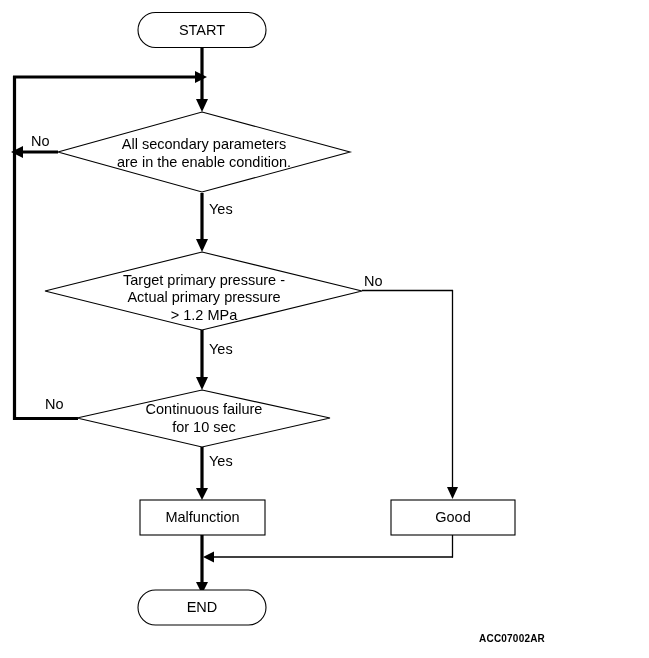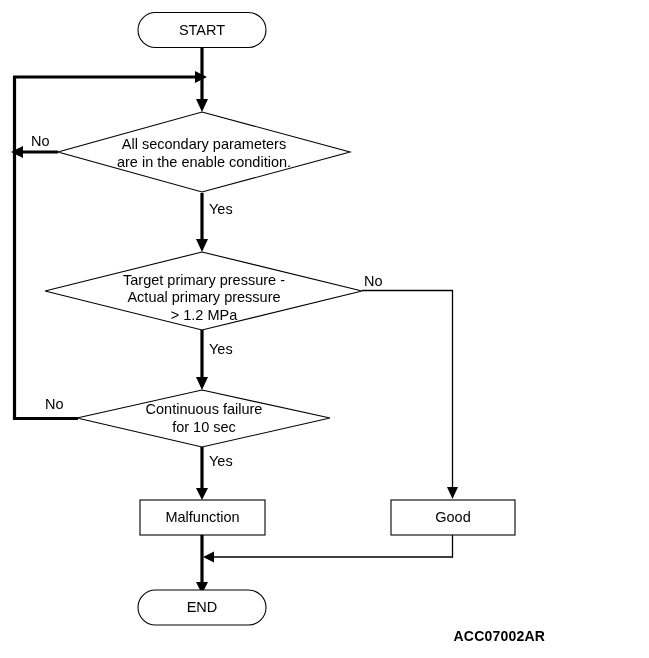--- a/index.html
+++ b/index.html
@@ -61,21 +61,21 @@
     font-size: 14.5px;
     fill: #000000;
     text-anchor: start;
     dominant-baseline: middle;
   }
   .ref-code {
     position: absolute;
     right: 10px;
     bottom: 14px;
     font-family: "Liberation Sans", sans-serif;
-    font-size: 14px;
+    font-size: 10px;
     font-weight: bold;
     color: #000000;
     letter-spacing: 0.2px;
   }
 </style>
 </head>
 <body>
 
 <div id="flowchart-root">
 

